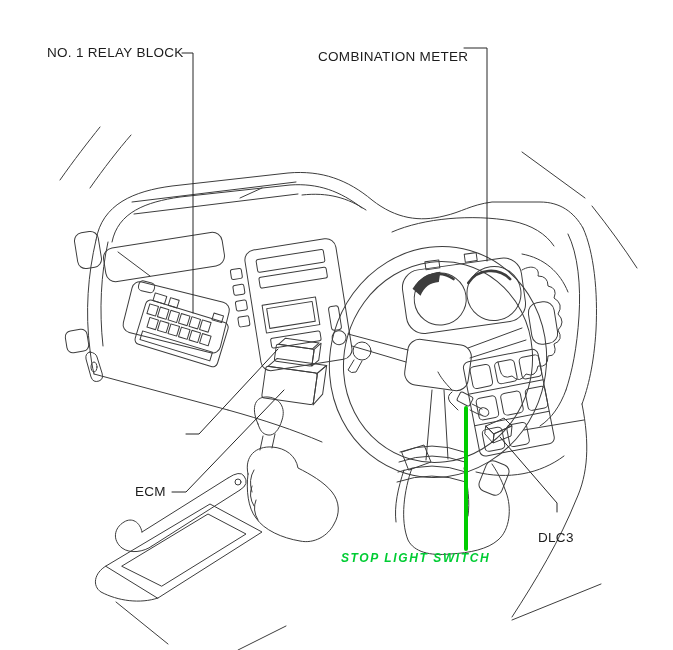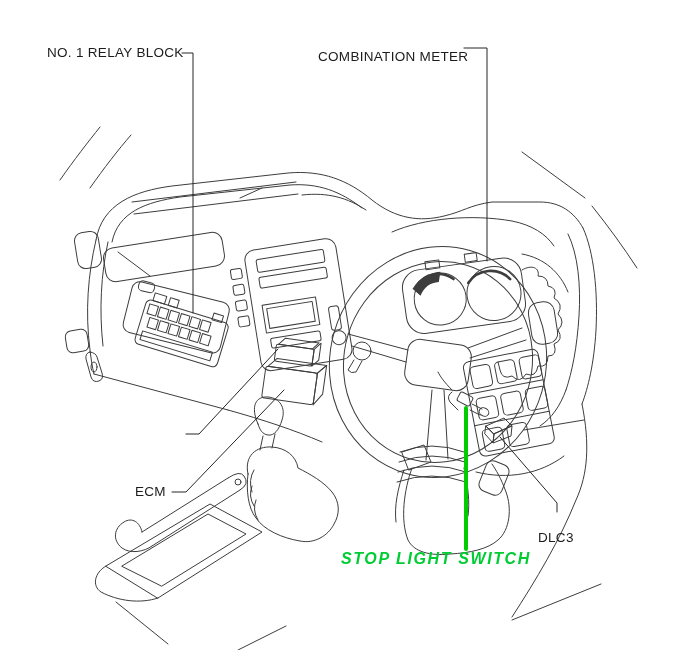--- a/index.html
+++ b/index.html
@@ -15,21 +15,21 @@
   #art{position:absolute;left:0;top:0;}
   #art path,#art rect,#art circle,#art ellipse,#art line,#art polyline,#art polygon{
     stroke:var(--line);fill:none;stroke-width:1;stroke-linecap:round;stroke-linejoin:round;}
   #art .thick{stroke-width:2.6;}
   #art .blackfill{fill:var(--line);stroke:none;}
   #art .leader{stroke:#262626;}
   #art .green-line{stroke:var(--green-line);stroke-width:4;}
   .lbl{position:absolute;color:var(--label);font-size:13.5px;line-height:15px;
        letter-spacing:0.3px;white-space:pre;}
   .lbl-2line span{display:block;line-height:19px;}
-  .lbl-green{color:var(--green-text);font-weight:bold;font-style:italic;font-size:16px;
+  .lbl-green{color:var(--green-text);font-weight:bold;font-style:italic;font-size:12px;
              letter-spacing:1.6px;text-align:center;}
 </style>
 </head>
 <body>
 
 <div id="stage">
 
   <svg id="art" width="673" height="650" viewBox="0 0 673 650">
 
     <g>

